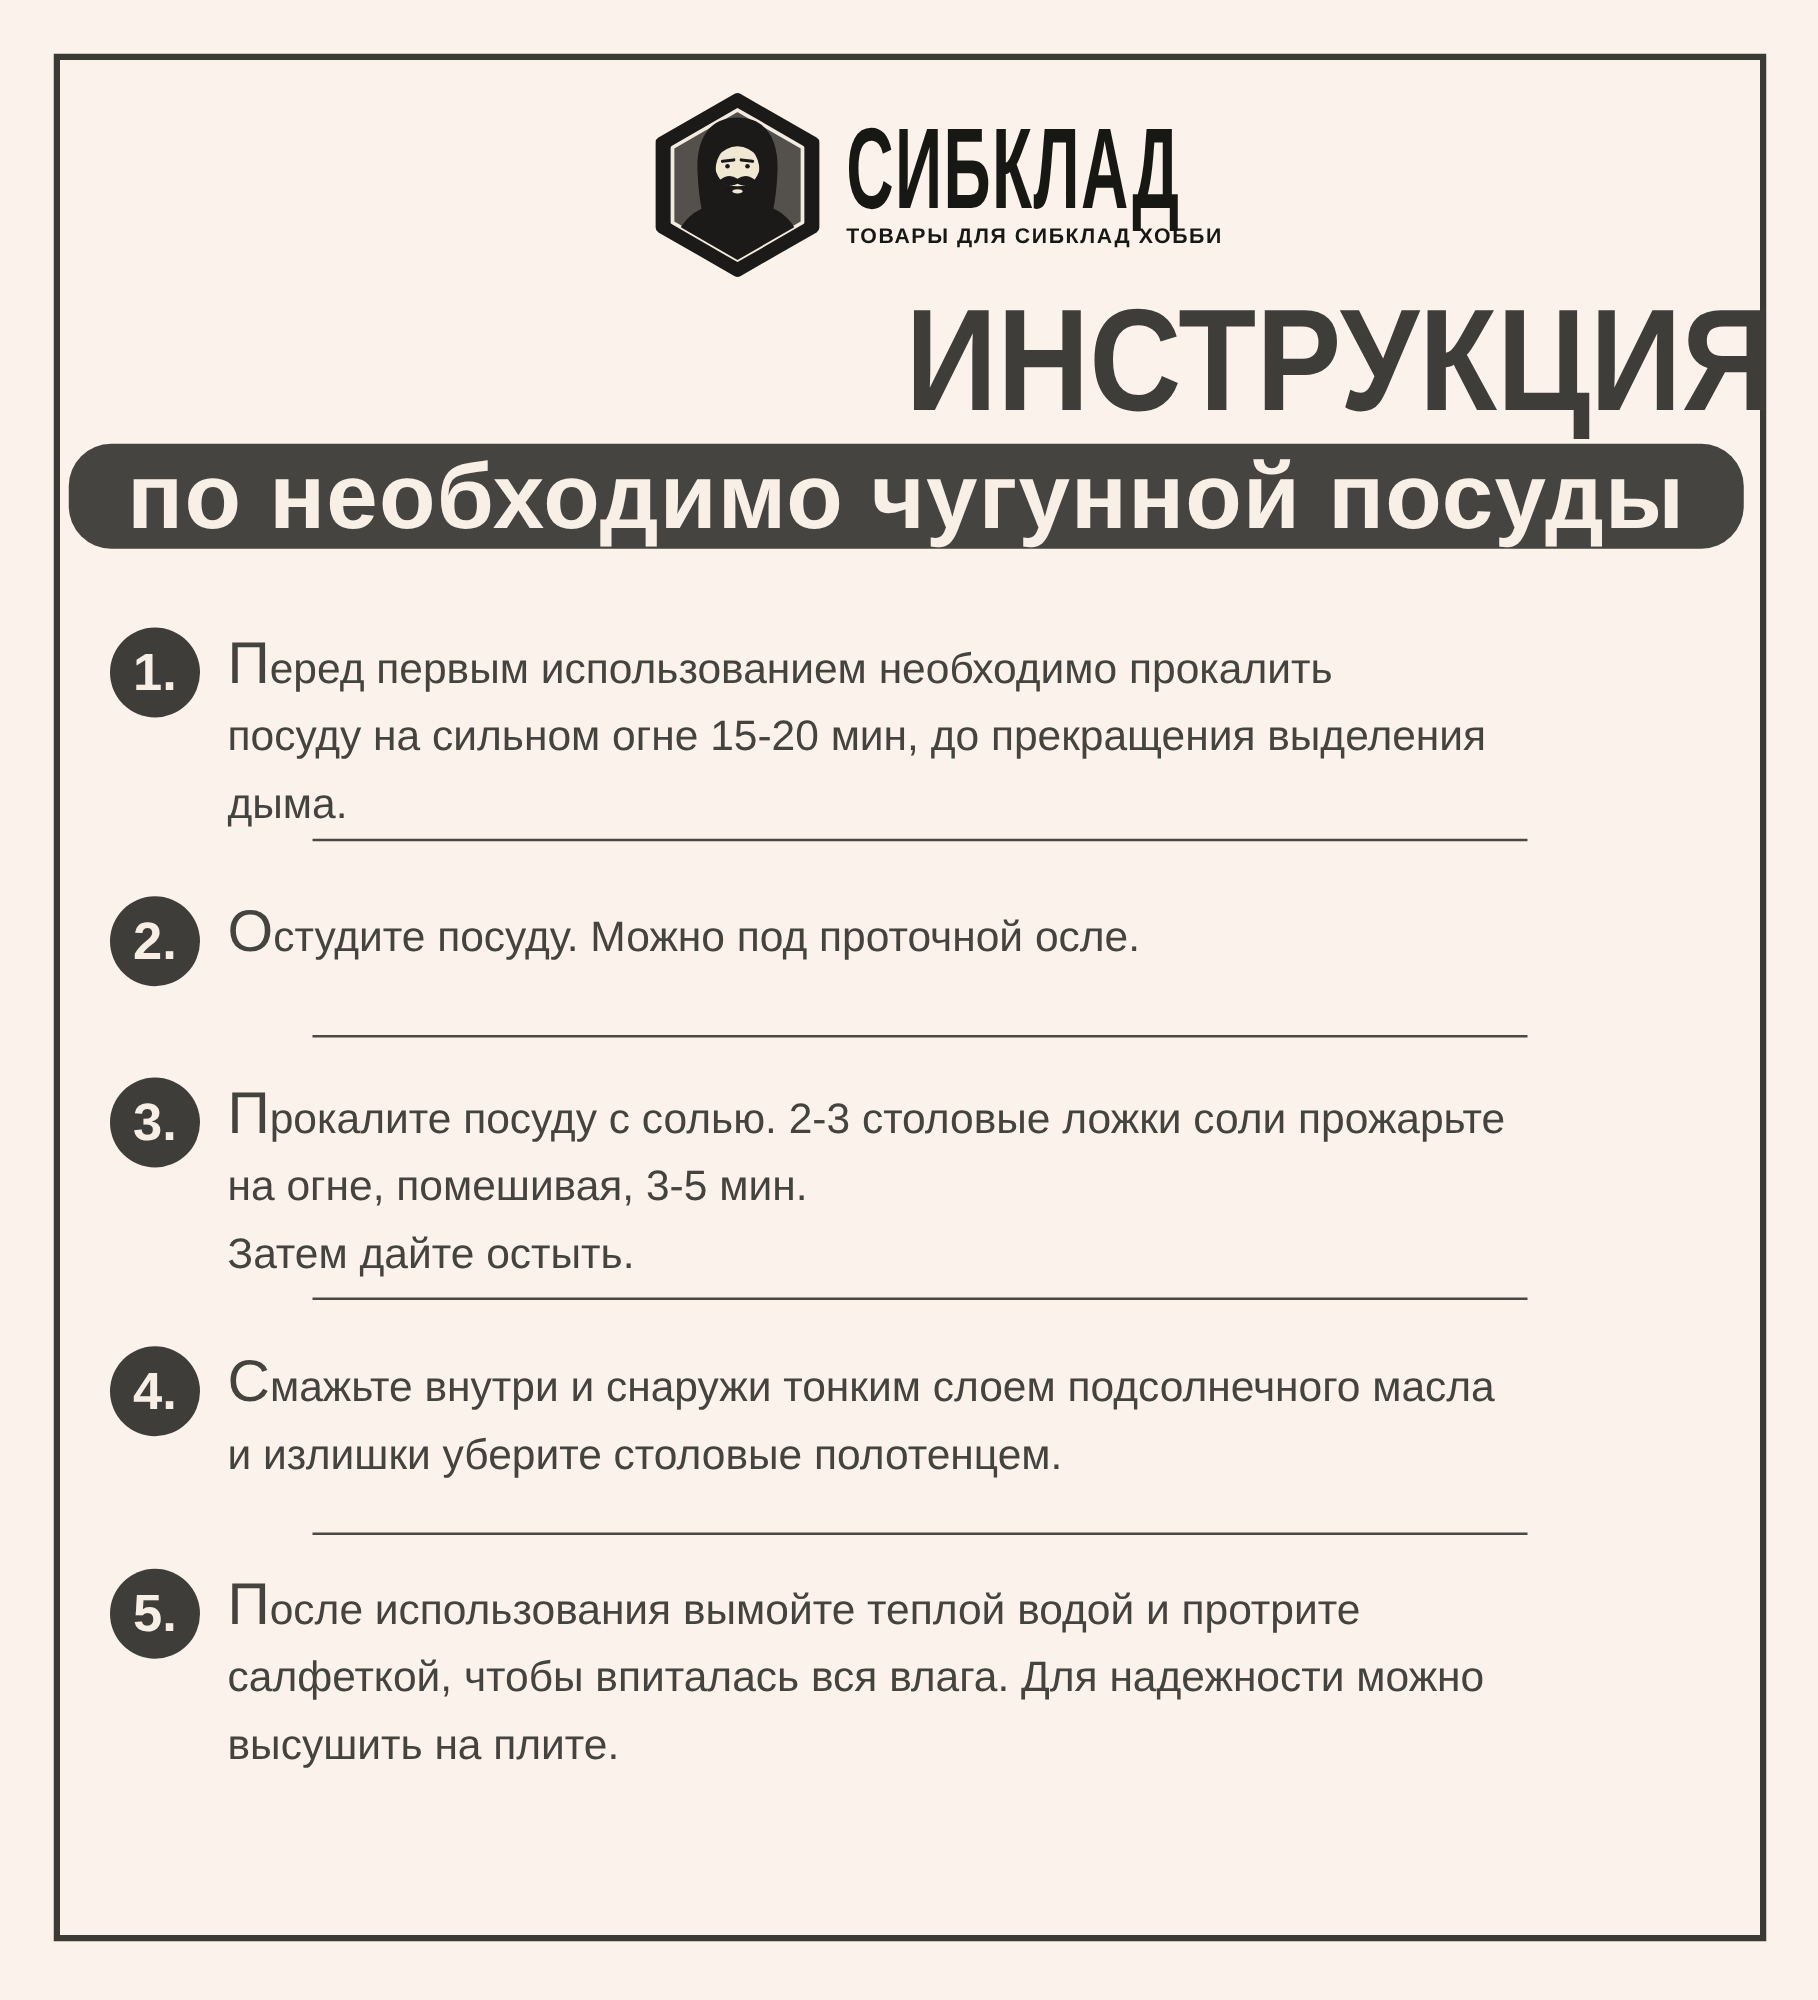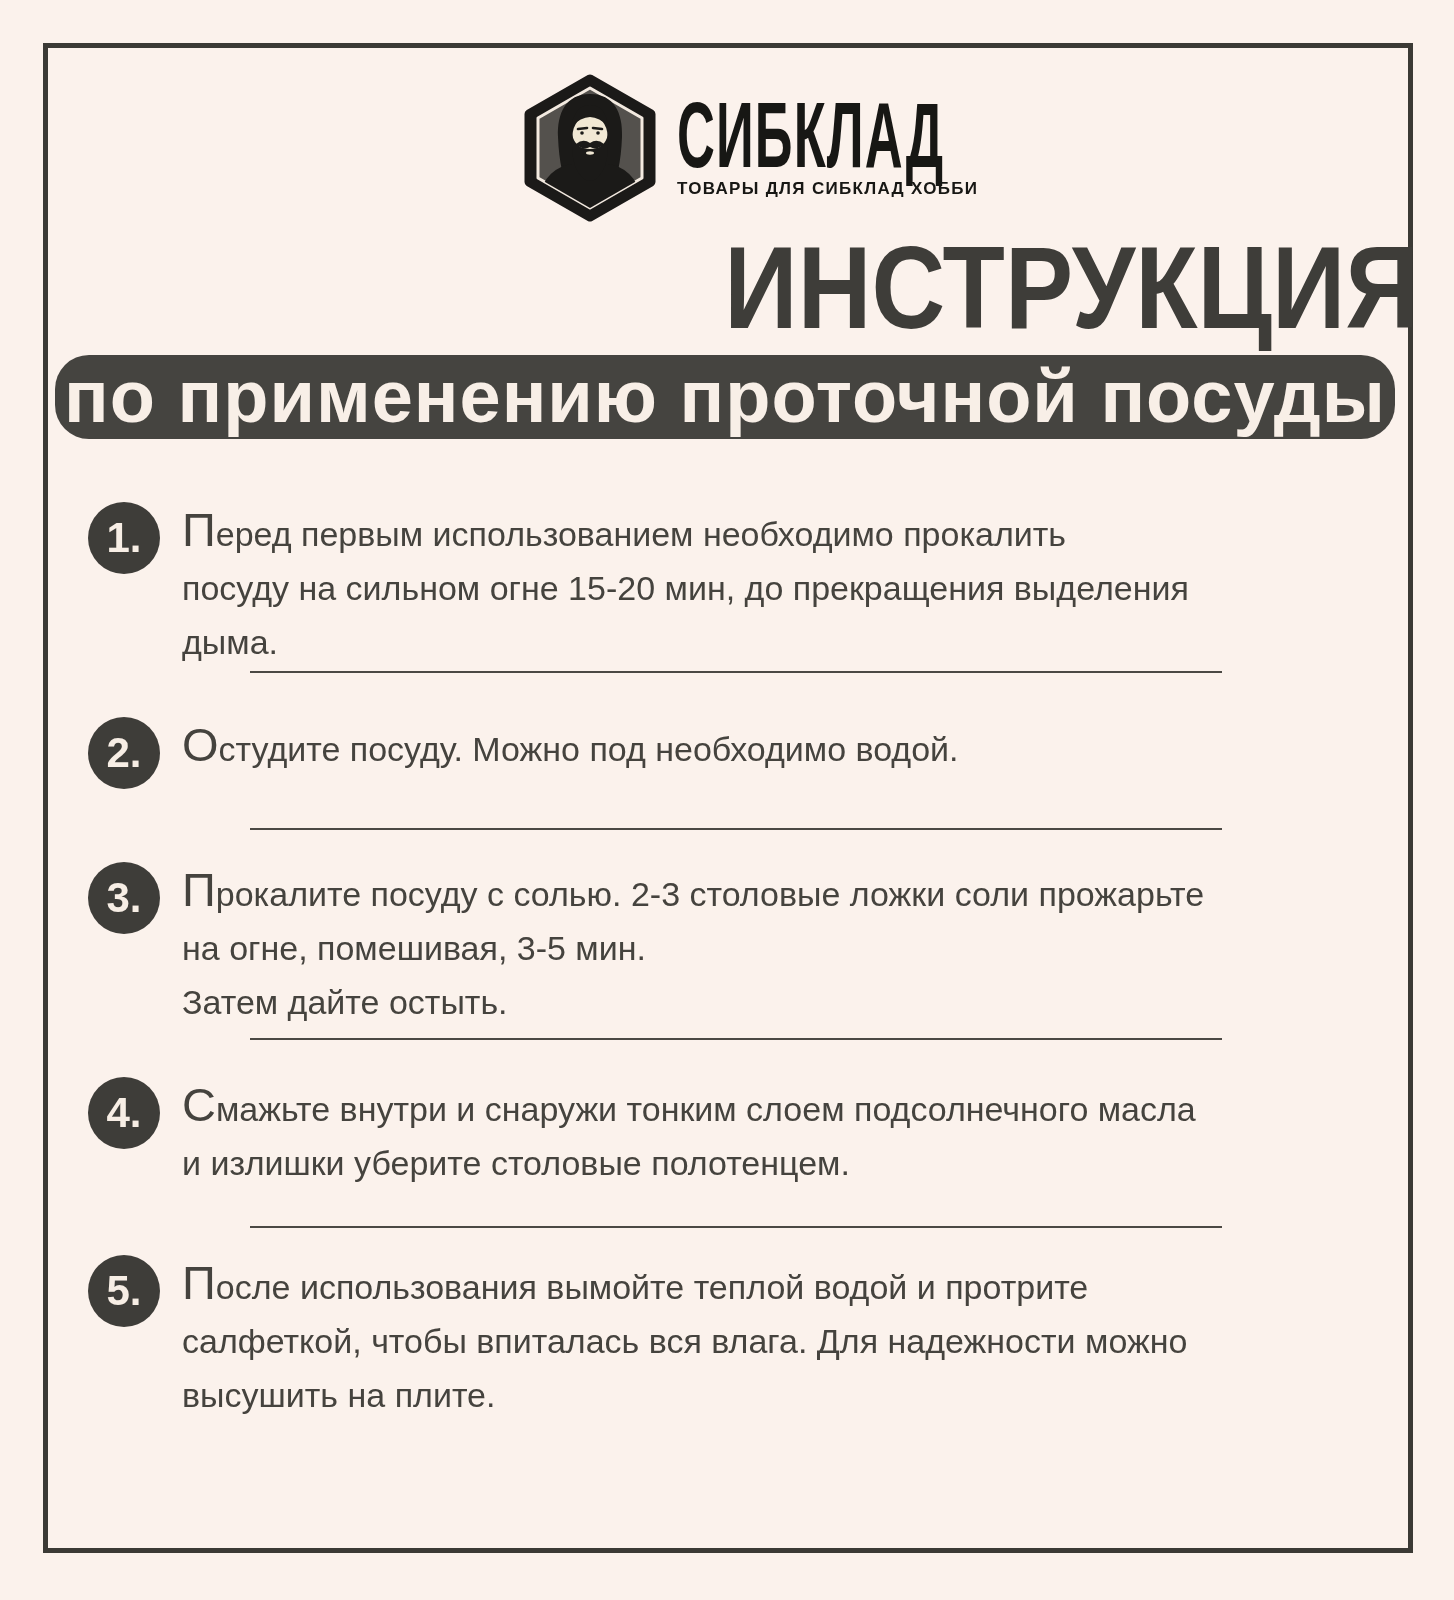--- a/index.html
+++ b/index.html
@@ -122,34 +122,34 @@
     <span class="brand-name">СИБКЛАД</span>
     <span class="brand-tagline">ТОВАРЫ ДЛЯ СИБКЛАД ХОББИ</span>
   </div>
 </div>
 
 <div class="title">
   <span class="title-inner">ИНСТРУКЦИЯ</span>
 </div>
 
 <div class="banner">
-  <span class="banner-text">по применению проточной посуды</span>
+  <span class="banner-text">по необходимо чугунной посуды</span>
 </div>
 
 <div class="step step-1">
   <div class="step-num">1.</div>
   <div class="step-text"><span class="drop-cap">П</span><span>еред первым использованием необходимо прокалить
 посуду на сильном огне 15-20 мин, до прекращения выделения
 дыма.</span></div>
 </div>
 <div class="divider divider-1"></div>
 
 <div class="step step-2">
   <div class="step-num">2.</div>
-  <div class="step-text"><span class="drop-cap">О</span><span>студите посуду. Можно под необходимо водой.</span></div>
+  <div class="step-text"><span class="drop-cap">О</span><span>студите посуду. Можно под проточной осле.</span></div>
 </div>
 <div class="divider divider-2"></div>
 
 <div class="step step-3">
   <div class="step-num">3.</div>
   <div class="step-text"><span class="drop-cap">П</span><span>рокалите посуду с солью. 2-3 столовые ложки соли прожарьте
 на огне, помешивая, 3-5 мин.
 Затем дайте остыть.</span></div>
 </div>
 <div class="divider divider-3"></div>

